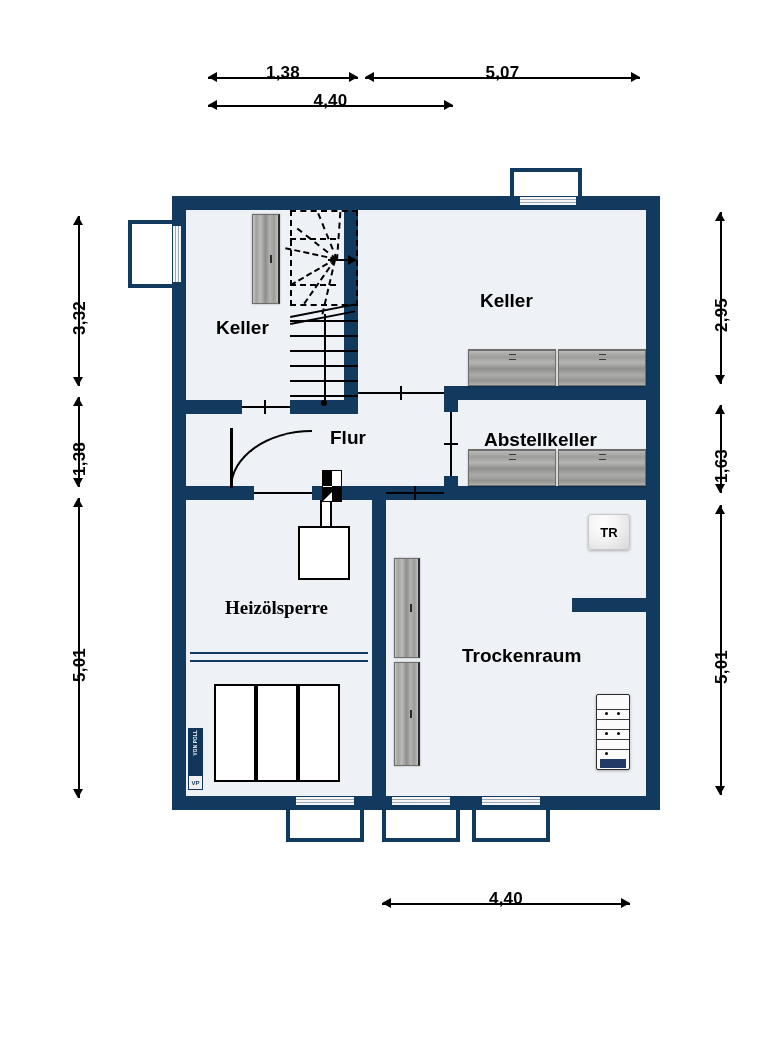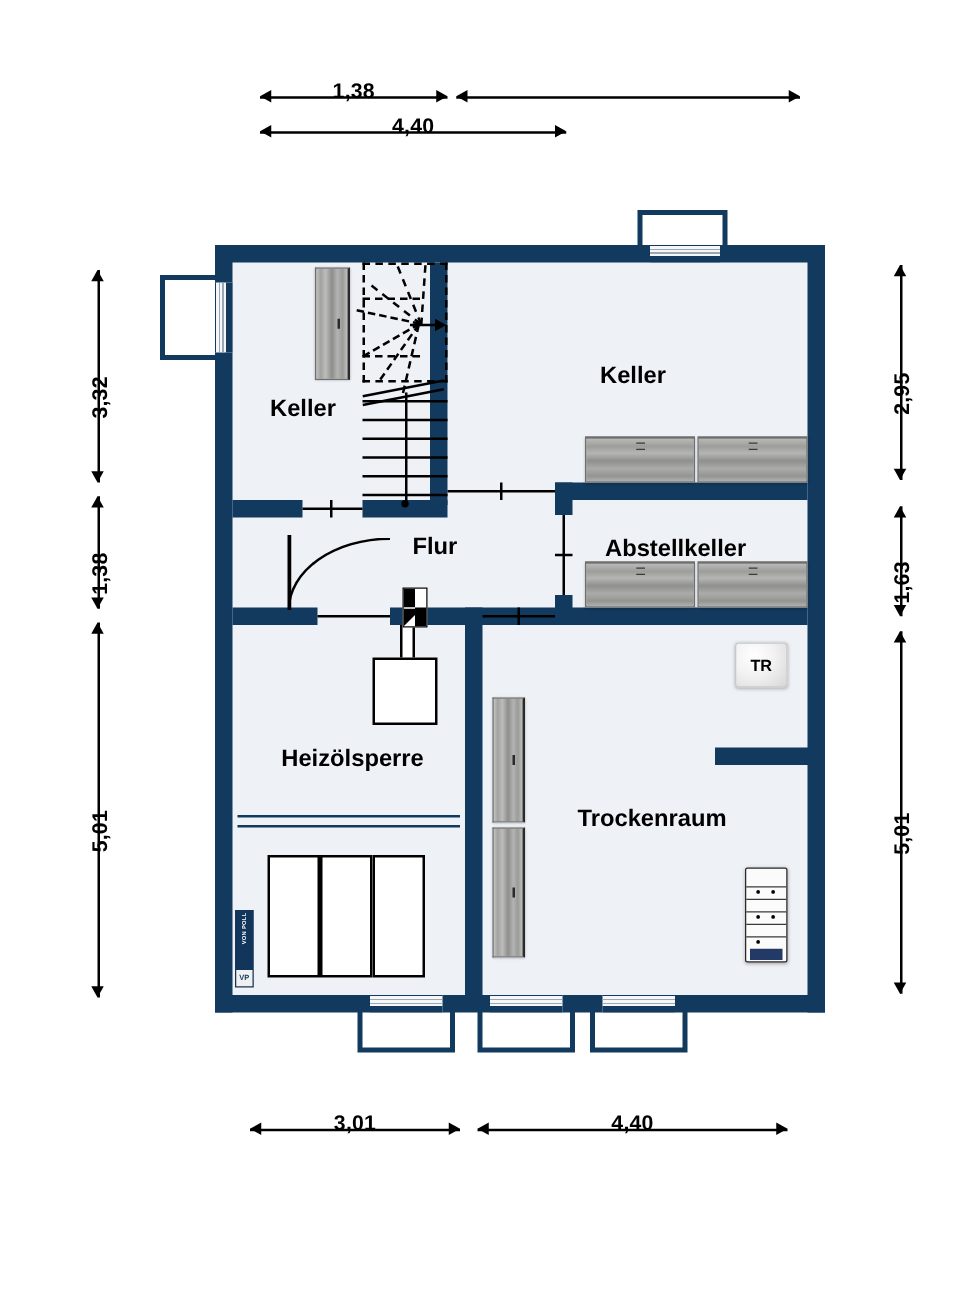--- a/index.html
+++ b/index.html
@@ -150,20 +150,21 @@
   <div class="dim horz" style="left:208px;top:64px;width:150px;height:26px;">
     <div class="line"></div>
     <div class="ar s"></div>
     <div class="ar e"></div>
     <div class="lbl">1,38</div>
   </div>
   <div class="dim horz" style="left:365px;top:64px;width:275px;height:26px;">
     <div class="line"></div>
     <div class="ar s"></div>
     <div class="ar e"></div>
+    <div class="lbl">5,07</div>
   </div>
 
   <div class="dim horz" style="left:208px;top:92px;width:245px;height:26px;">
     <div class="line"></div>
     <div class="ar s"></div>
     <div class="ar e"></div>
     <div class="lbl">4,40</div>
   </div>
 
   <div class="dim vert" style="left:64px;top:216px;width:28px;height:170px;">
@@ -197,26 +198,20 @@
     <div class="ar e"></div>
     <div class="lbl">1,63</div>
   </div>
   <div class="dim vert" style="left:706px;top:505px;width:28px;height:290px;">
     <div class="line"></div>
     <div class="ar s"></div>
     <div class="ar e"></div>
     <div class="lbl">5,01</div>
   </div>
 
-  <div class="dim horz" style="left:200px;top:890px;width:168px;height:26px;">
-    <div class="line"></div>
-    <div class="ar s"></div>
-    <div class="ar e"></div>
-    <div class="lbl">3,01</div>
-  </div>
   <div class="dim horz" style="left:382px;top:890px;width:248px;height:26px;">
     <div class="line"></div>
     <div class="ar s"></div>
     <div class="ar e"></div>
     <div class="lbl">4,40</div>
   </div>
 
   <div id="building">
 
     <div class="well" style="left:338px;top:-28px;width:72px;height:34px;"></div>
@@ -348,21 +343,21 @@
       <div class="q" style="left:50%;top:0;background:#fff;"></div>
       <div class="q blk" style="left:50%;top:50%;"></div>
       <div class="q" style="left:0;top:50%;background:#fff;"></div>
       <div class="tri" style="left:0;bottom:0;"></div>
     </div>
 
     <div class="room-label" style="left:44px;top:122px;">Keller</div>
     <div class="room-label" style="left:308px;top:95px;">Keller</div>
     <div class="room-label" style="left:158px;top:232px;">Flur</div>
     <div class="room-label" style="left:312px;top:234px;">Abstellkeller</div>
-    <div class="room-label" style="left:53px;top:402px;">Heizölsperre</div>
+    <div class="room-label" style="left:53px;top:402px;font-family:Liberation Serif, serif;">Heizölsperre</div>
     <div class="room-label" style="left:290px;top:450px;">Trockenraum</div>
 
     <div class="watermark" style="left:16px;top:532px;">
       <div class="wtext">VON POLL</div>
       <div class="wlogo">VP</div>
     </div>
 
   </div>
 </div>
 

